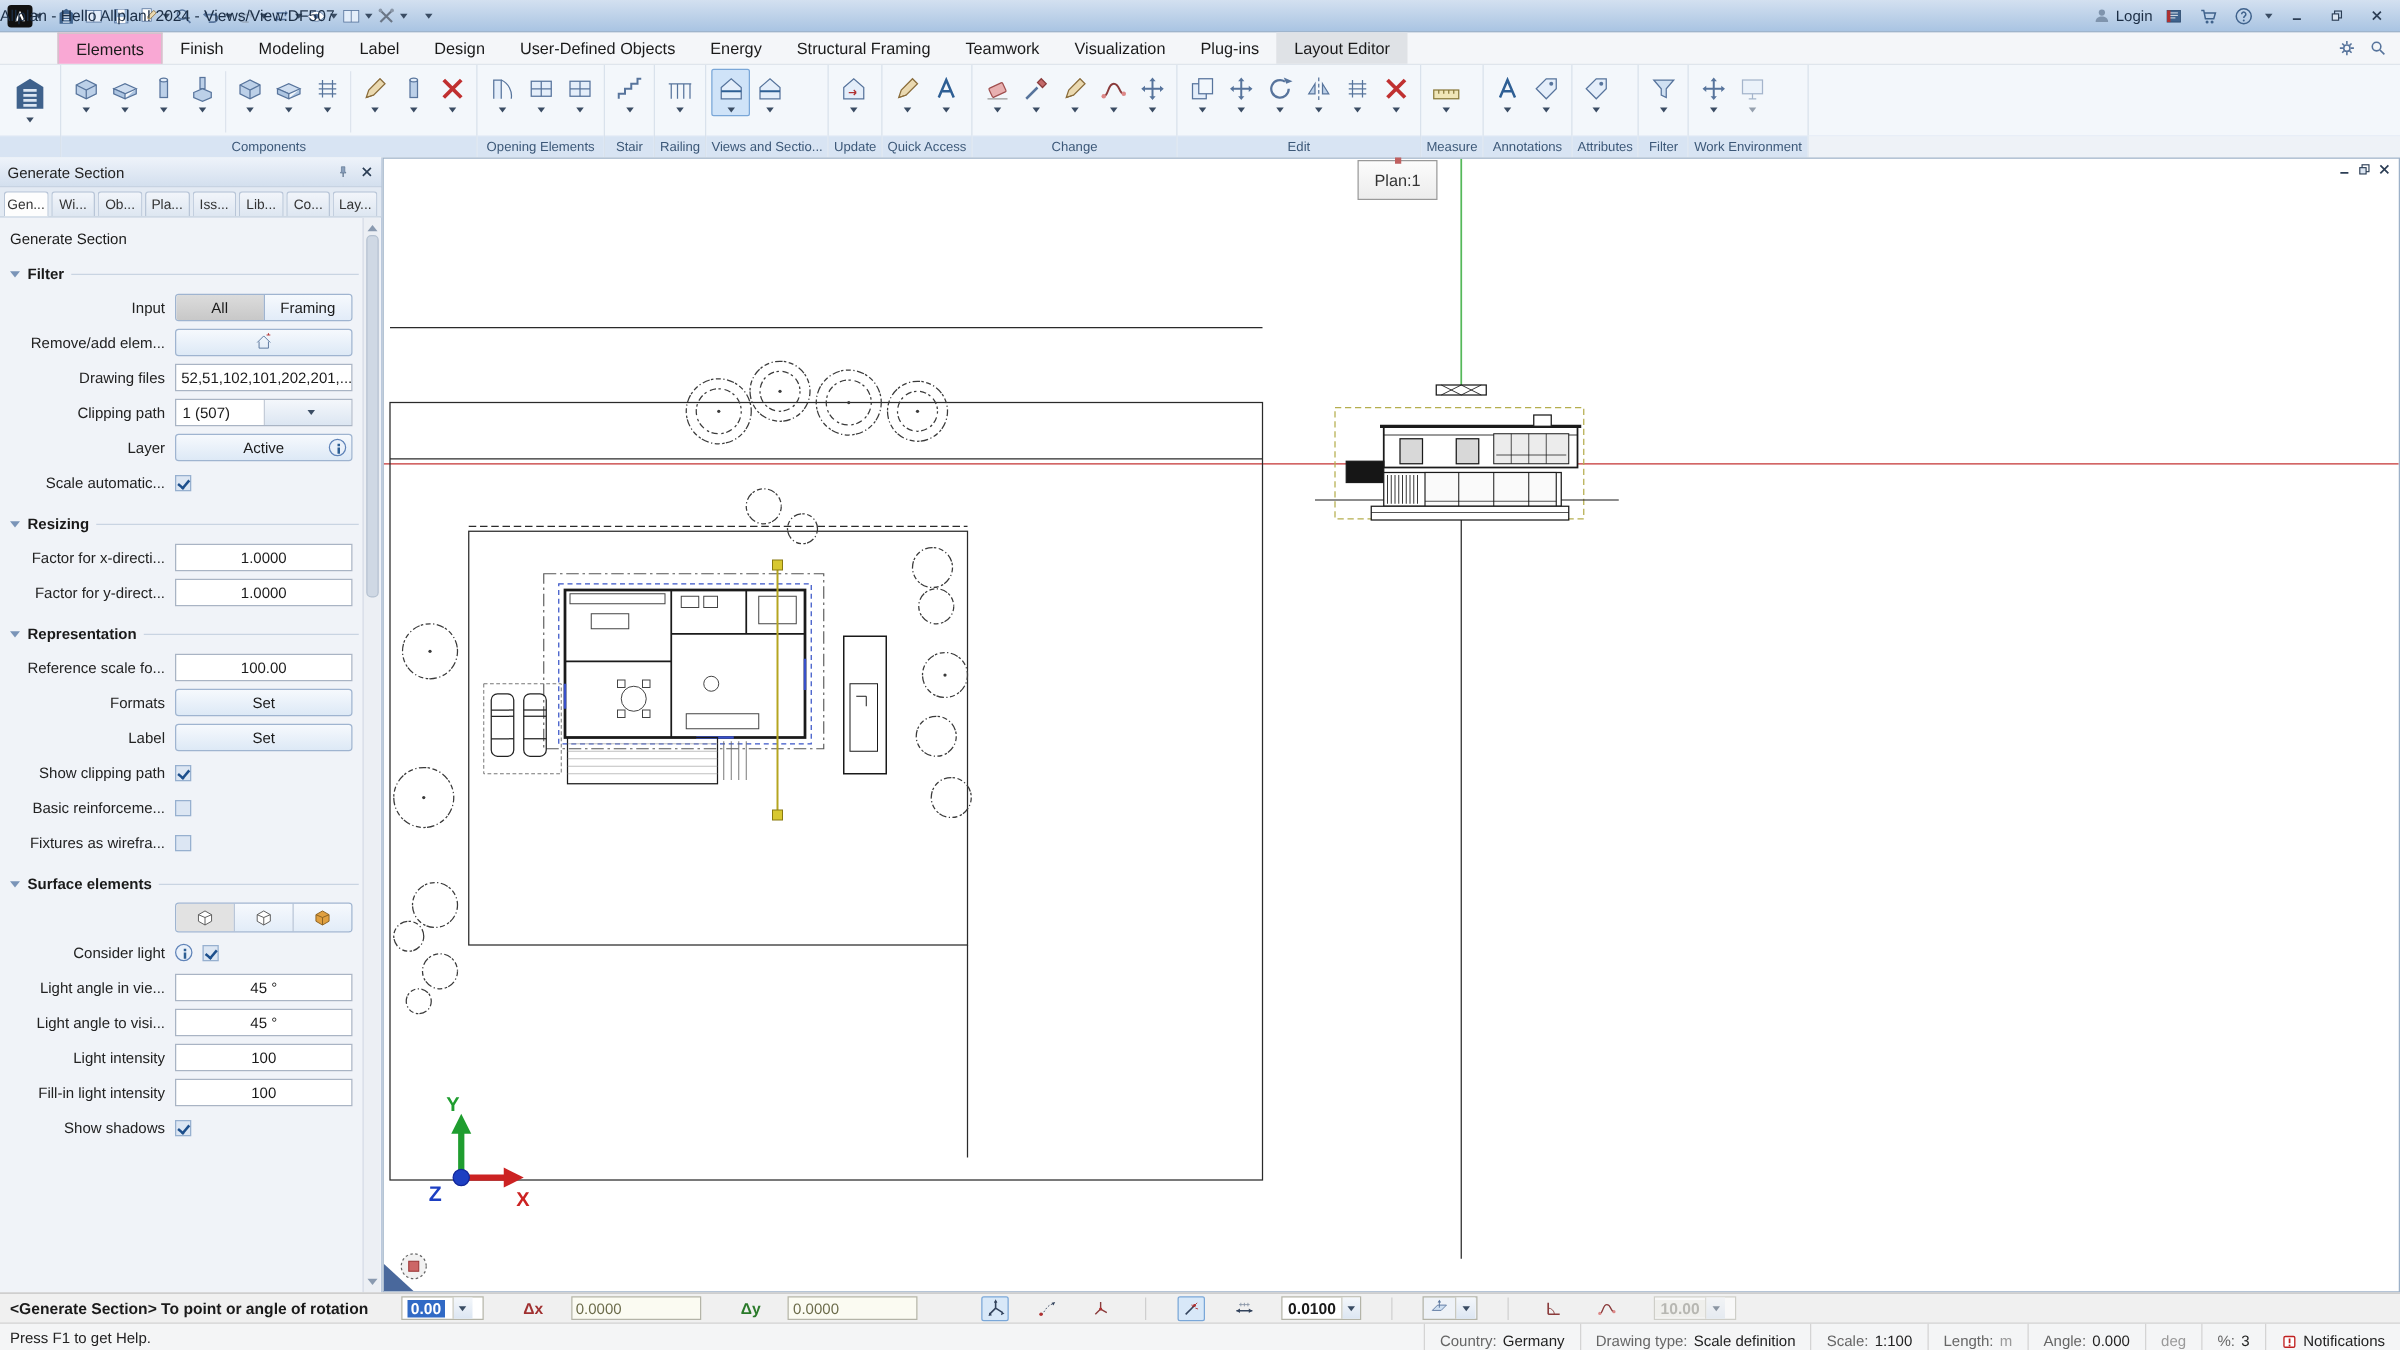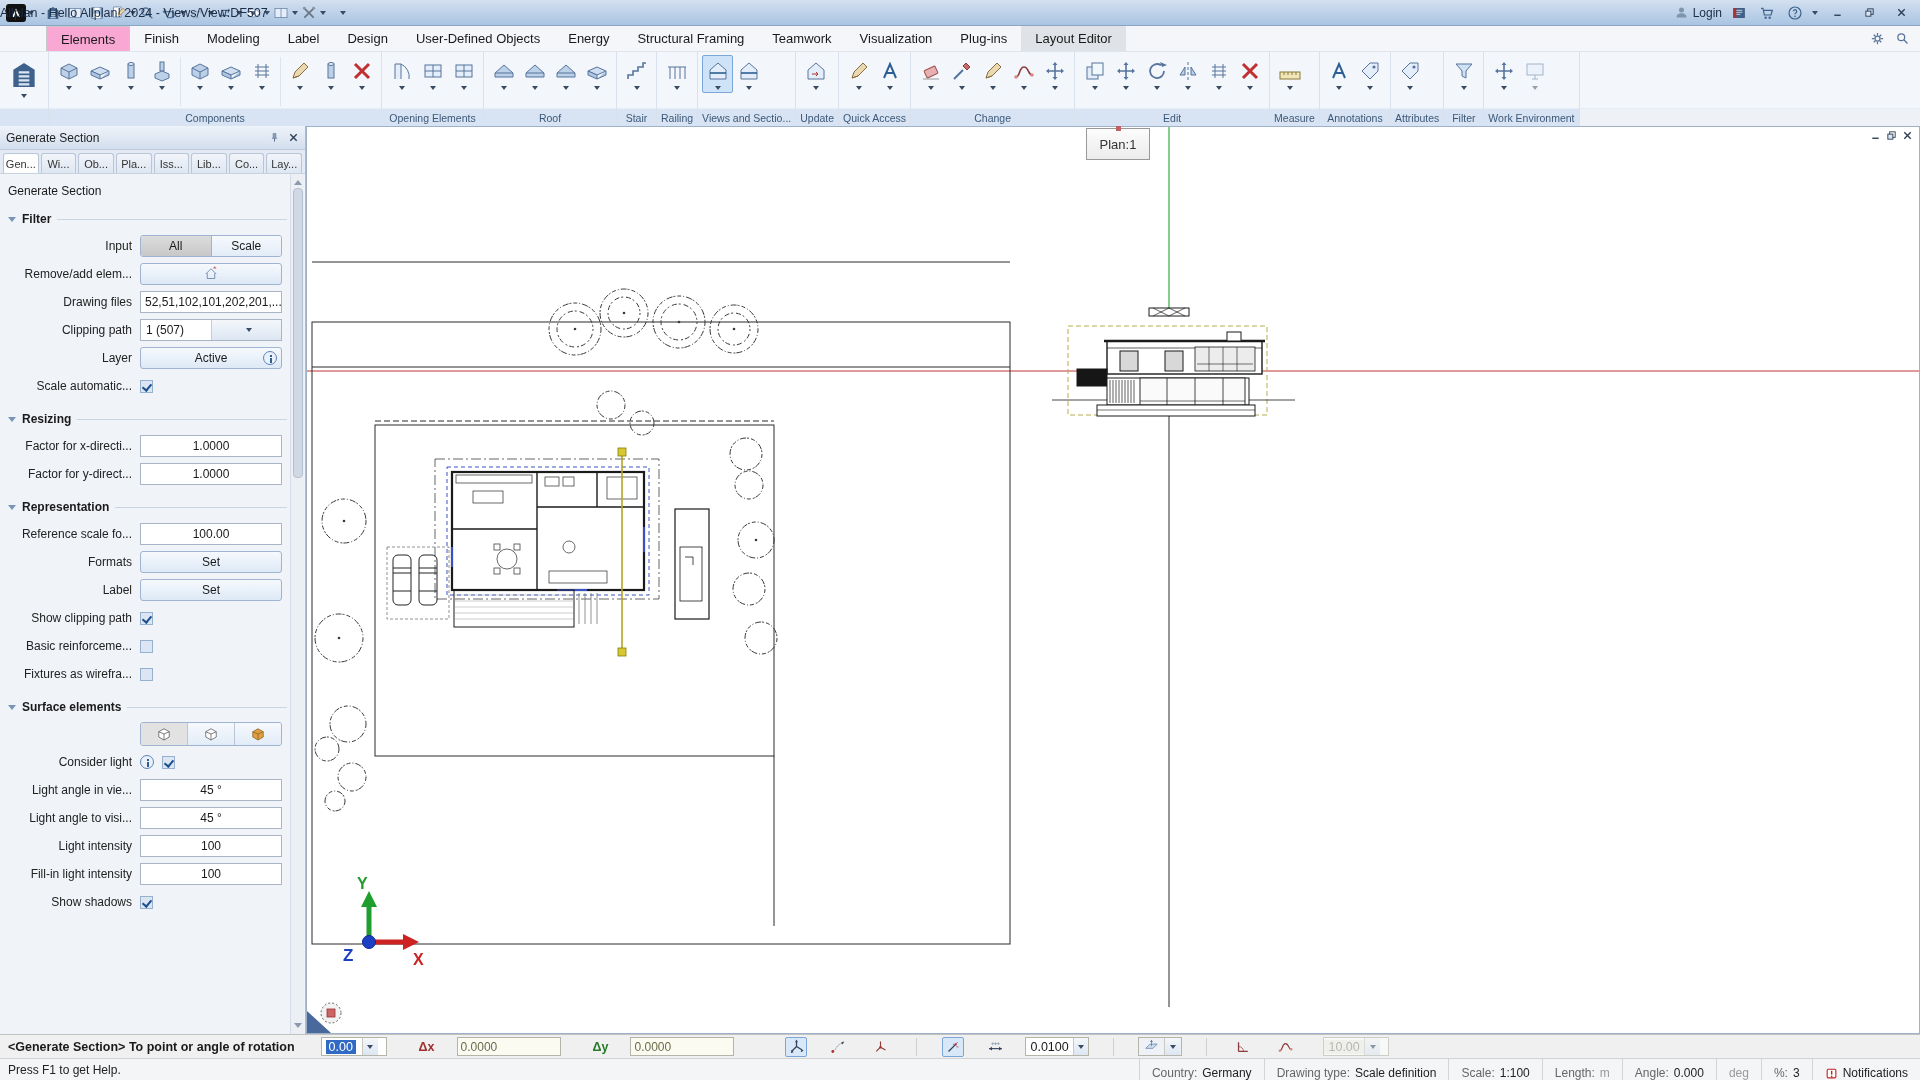--- a/index.html
+++ b/index.html
@@ -107,21 +107,21 @@
   #plan-label::before{content:"";position:absolute;top:-3px;left:29px;width:5px;height:5px;background:#c06060;}
   #viewbtns{position:absolute;right:6px;top:3px;display:flex;gap:5px;}
   #viewbtns svg{width:11px;height:11px;}
 
   
   #dialogline{left:0;top:1034px;width:1920px;height:24px;background:#f0f0f0;border-top:1px solid #c2c2c2;
     display:flex;align-items:center;padding-left:8px;font-size:12.5px;gap:18px;}
   #dialogline .prompt{font-weight:bold;margin-right:8px;white-space:nowrap;}
   .dfield{height:19px;border:1px solid #b4b4a8;background:#fff;display:flex;align-items:center;padding:0 3px;font-size:12px;}
   .dcombo{display:flex;align-items:center;height:19px;border:1px solid #b4b4a8;background:#fff;}
-  .dcombo .val{padding:0 4px;min-width:40px;}
+  .dcombo .val{padding:0 4px;min-width:40px;font-weight:bold;}
   .dcombo .btn{width:16px;height:100%;border-left:1px solid #c9c9c0;background:linear-gradient(#f4f7fb,#dce6f2);display:flex;align-items:center;justify-content:center;}
   .sel{background:#316ac5;color:#fff;padding:0 3px;}
   .dlab{font-weight:bold;margin:0 4px 0 14px;}
   .dlab.red{color:#a03030;}
   .dlab.green{color:#2a7a2a;}
   .dic{width:22px;height:20px;display:flex;align-items:center;justify-content:center;margin:0 1px;border:1px solid transparent;border-radius:2px;}
   .dic svg{width:17px;height:17px;}
   .dic.act{border:1px solid #7aa7d8;background:#d8e8f8;}
   .dsep{width:1px;height:18px;background:#cfcfcf;margin:0 6px;}
   .dis{opacity:.55;}
@@ -641,49 +641,20 @@
       <div class="ric">
           <svg>
             <use href="#s-win"></use>
           </svg>
           <i class="car"></i>
         </div>
     </div>
     <div class="rlabel">Opening Elements</div>
   </div>
 
-  <div class="rgroup">
-    <div class="ricons">
-      <div class="ric">
-          <svg>
-            <use href="#s-roof"></use>
-          </svg>
-          <i class="car"></i>
-        </div>
-      <div class="ric">
-          <svg>
-            <use href="#s-roof"></use>
-          </svg>
-          <i class="car"></i>
-        </div>
-      <div class="ric">
-          <svg>
-            <use href="#s-roof"></use>
-          </svg>
-          <i class="car"></i>
-        </div>
-      <div class="ric">
-          <svg>
-            <use href="#s-slab"></use>
-          </svg>
-          <i class="car"></i>
-        </div>
-    </div>
-    <div class="rlabel">Roof</div>
-  </div>
 
   <div class="rgroup">
     <div class="ricons">
       <div class="ric">
           <svg>
             <use href="#s-stair"></use>
           </svg>
           <i class="car"></i>
         </div>
     </div>
@@ -950,21 +921,21 @@
 
     <div class="psec">
         <i class="disc"></i>
         <b>Filter</b>
         <span class="hline"></span>
       </div>
     <div class="prow">
       <span class="plab">Input</span>
       <div class="seg">
         <div class="segb on">All</div>
-        <div class="segb">Scale</div>
+        <div class="segb">Framing</div>
       </div>
     </div>
     <div class="prow">
       <span class="plab">Remove/add elem...</span>
       <div class="pbtn">
         <svg viewBox="0 0 24 24">
             <path d="M5 12 12 5l7 7" fill="none" stroke="#57749c"></path>
             <path d="M7 11v7h10v-7" fill="none" stroke="#57749c"></path>
             <path d="M15 4h4M17 2v2" stroke="#b03030" fill="none"></path>
           </svg>

